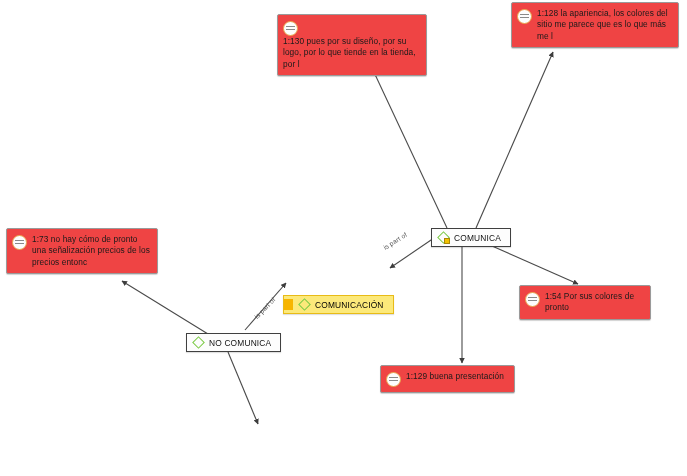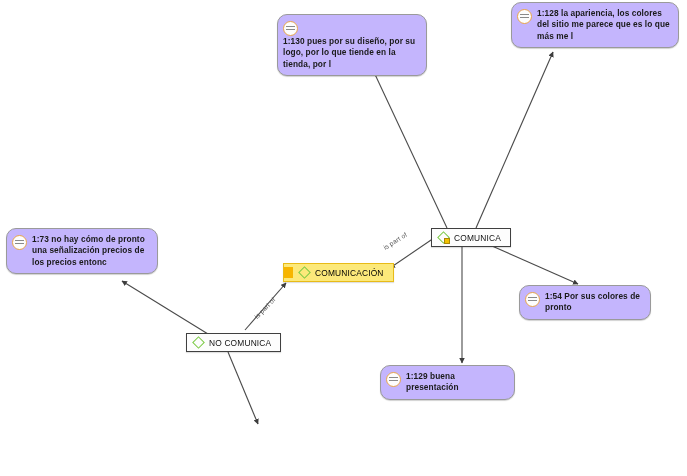--- a/index.html
+++ b/index.html
@@ -21,28 +21,27 @@
     top: 0;
     width: 687px;
     height: 476px;
     pointer-events: none;
   }
 
   
   .memo {
     position: absolute;
     box-sizing: border-box;
-    background: #c4b5fd;
+    background: #ef4444;
     border: 1px solid #9a9a9a;
-    border-radius: 10px;
+    border-radius: 2px;
     box-shadow: 0 1px 1px rgba(0,0,0,0.18);
     display: flex;
     align-items: flex-start;
     padding: 5px 7px 5px 5px;
-    font-weight: bold;
   }
   .memo-icon {
     flex: 0 0 auto;
     width: 13px;
     height: 13px;
     margin-top: 1px;
     margin-right: 5px;
     border-radius: 50%;
     border: 1.6px solid #e8a44a;
     background: #fdfdfd;
@@ -111,20 +110,21 @@
     height: 4px;
     background: #f2c200;
     border: 0.6px solid #a8870a;
   }
 
   
   .node.selected {
     background: #fce97a;
     border: 1px solid #e8bb17;
     padding-left: 0;
+    margin-top: 32px;
   }
   .node.selected .sel-bar {
     flex: 0 0 auto;
     width: 9px;
     align-self: stretch;
     background: #f7b500;
     margin-right: 6px;
   }
   .node.selected .node-label {
     font-weight: normal;

